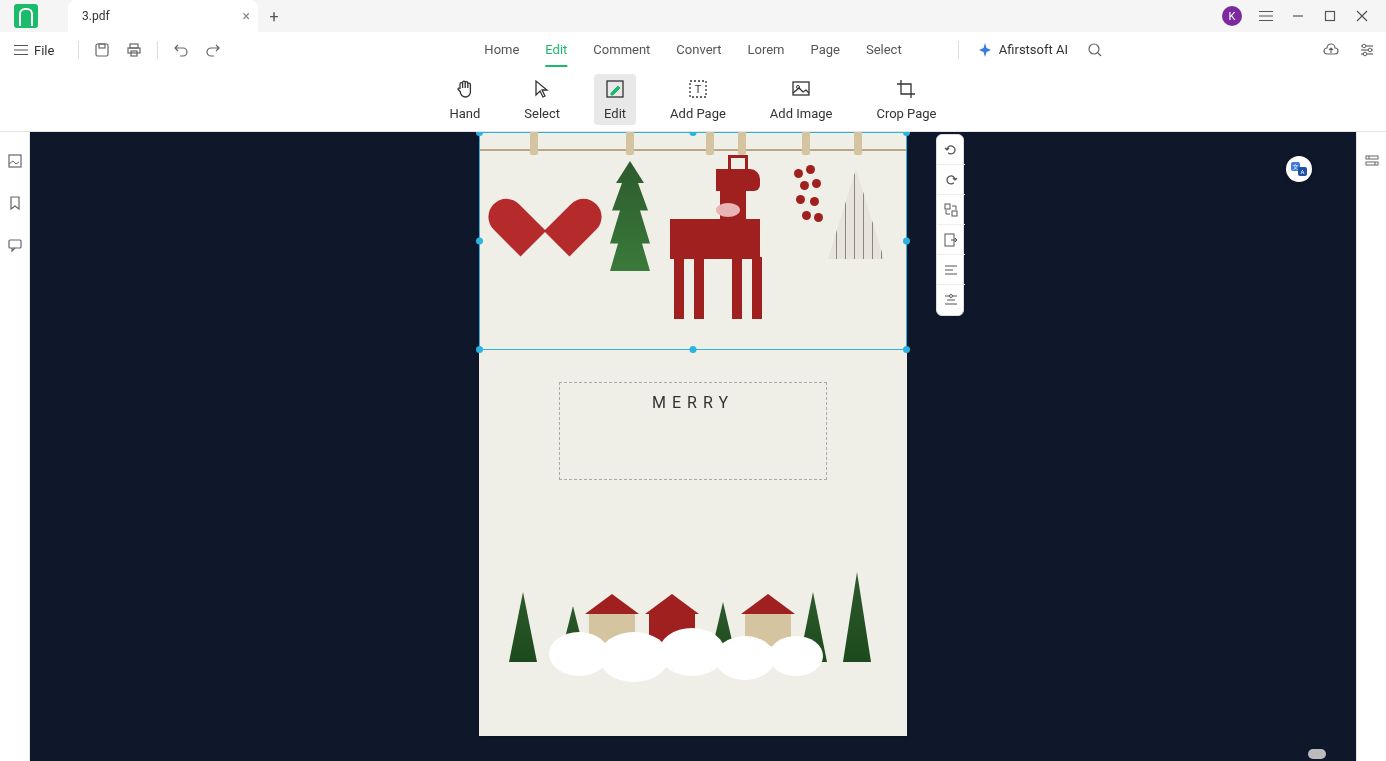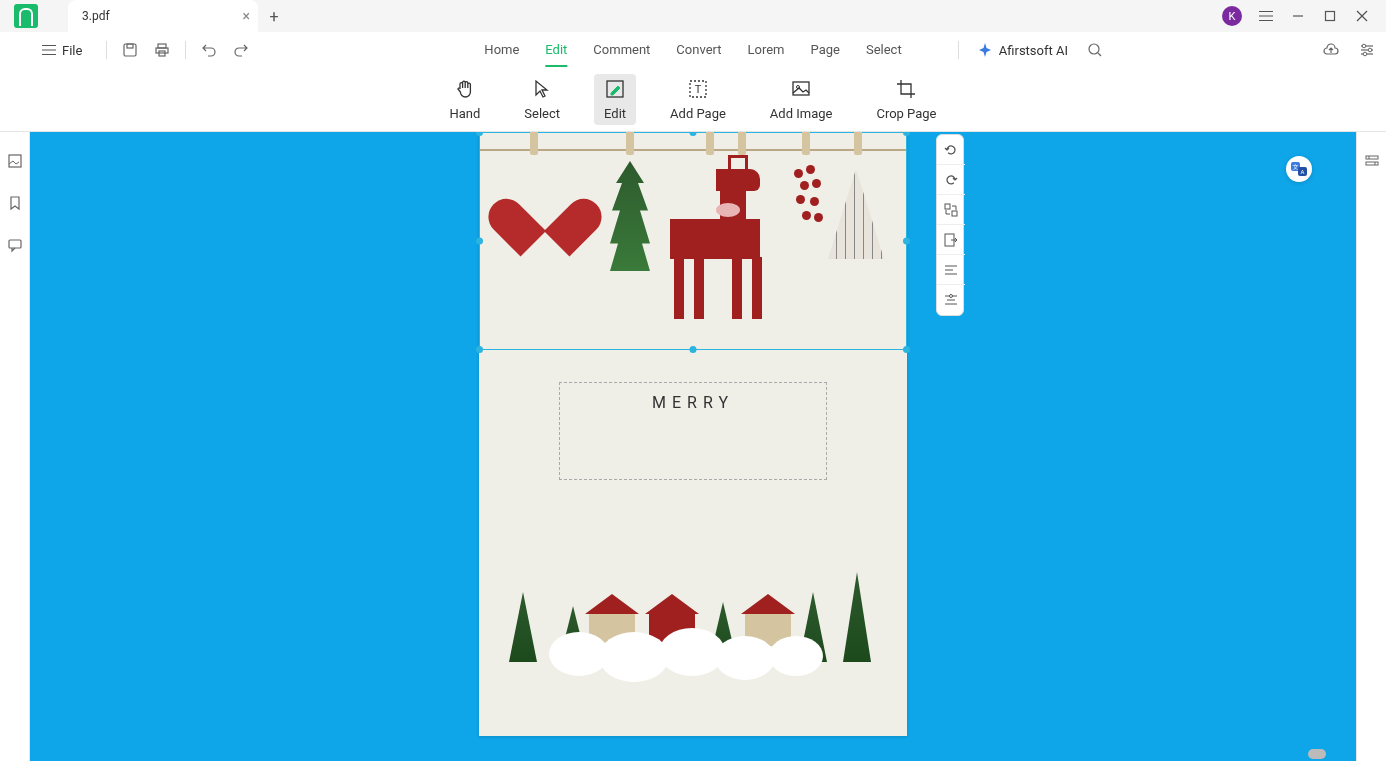--- a/index.html
+++ b/index.html
@@ -11,46 +11,46 @@
 .logo::before { content: ""; position: absolute; left: 5px; top: 4px; width: 10px; height: 16px; border: 2px solid #fff; border-radius: 6px 6px 0 0; border-bottom: none; }
 .tabs { display: flex; margin-left: 30px; height: 100%; }
 .tab { display: flex; align-items: center; height: 100%; padding: 0 14px; background: #fff; border-top-left-radius: 8px; border-top-right-radius: 8px; min-width: 190px; position: relative; font-size: 12px; color: #333; }
 .tab-close { position: absolute; right: 8px; top: 50%; transform: translateY(-50%); font-size: 14px; color: #888; cursor: pointer; }
 .newtab { display: flex; align-items: center; justify-content: center; width: 32px; font-size: 16px; color: #555; }
 .win-controls { position: absolute; right: 0; top: 0; display: flex; align-items: center; height: 100%; gap: 16px; padding-right: 16px; }
 .avatar { width: 20px; height: 20px; border-radius: 50%; background: #7a2a9e; color: #fff; font-size: 11px; display: flex; align-items: center; justify-content: center; }
 .wc-icon { width: 16px; height: 16px; display: flex; align-items: center; justify-content: center; color: #555; cursor: pointer; }
 
 
-.menubar { height: 36px; background: #fff; display: flex; align-items: center; position: relative; padding-left: 28px; }
+.menubar { height: 36px; background: #fff; display: flex; align-items: center; position: relative; }
 .file-btn { display: flex; align-items: center; gap: 6px; margin-left: 14px; font-size: 13px; color: #333; }
 .hamburger { width: 14px; height: 10px; border-top: 1.5px solid #555; border-bottom: 1.5px solid #555; position: relative; }
 .hamburger::after { content: ""; position: absolute; left: 0; top: 50%; width: 100%; border-top: 1.5px solid #555; transform: translateY(-50%); }
 .quick-actions { display: flex; gap: 14px; margin-left: 24px; align-items: center; }
 .sep { width: 1px; height: 18px; background: #ddd; }
 .qa-icon { width: 18px; height: 18px; display: flex; align-items: center; justify-content: center; color: #666; }
 .main-menu { position: absolute; left: 50%; transform: translateX(-50%); display: flex; gap: 26px; }
 .menu-item { font-size: 13px; color: #555; padding: 8px 0; cursor: pointer; }
 .menu-item.active { color: #1abc6b; border-bottom: 2px solid #1abc6b; }
 .menu-right { position: absolute; right: 10px; display: flex; align-items: center; gap: 18px; }
-.ai-btn { display: flex; align-items: center; gap: 6px; font-size: 13px; color: #333; }
+.ai-btn { display: flex; align-items: flex-start; gap: 6px; font-size: 13px; color: #333; }
 .ai-sparkle { width: 16px; height: 16px; }
 
 
 .toolbar { height: 64px; background: #fff; display: flex; align-items: center; justify-content: center; gap: 24px; border-bottom: 1px solid #e5e5e5; }
 .tool-btn { display: flex; flex-direction: column; align-items: center; justify-content: center; gap: 6px; padding: 4px 10px; font-size: 13px; color: #333; border-radius: 4px; cursor: pointer; }
 .tool-btn.active { background: #e8e8e8; }
 .tool-icon { width: 22px; height: 22px; display: flex; align-items: center; justify-content: center; }
 
 
 .workspace { position: absolute; top: 132px; left: 0; right: 0; bottom: 0; display: flex; }
 .panel-left { width: 30px; background: #fff; border-right: 1px solid #e5e5e5; display: flex; flex-direction: column; align-items: center; gap: 24px; padding-top: 20px; }
 .panel-right { width: 30px; background: #fff; border-left: 1px solid #e5e5e5; display: flex; flex-direction: column; align-items: center; gap: 18px; padding-top: 20px; }
 .panel-icon { width: 18px; height: 18px; display: flex; align-items: center; justify-content: center; color: #666; cursor: pointer; }
-.canvas-wrap { flex: 1; background: #0ea5e9; position: relative; overflow: hidden; }
+.canvas-wrap { flex: 1; background: #0f172a; position: relative; overflow: hidden; }
 
 
 .page { position: absolute; left: 50%; transform: translateX(-50%); top: 0; width: 428px; height: 604px; background: #efeee7; box-shadow: 0 1px 3px rgba(0,0,0,0.15); }
 
 
 .sel-image { position: absolute; left: 0; top: 0; width: 428px; height: 218px; background: #efeee7; border: 1px solid #2bb4e0; }
 .sel-handle { position: absolute; width: 7px; height: 7px; background: #2bb4e0; border-radius: 50%; }
 .sh-tl { left: -4px; top: -4px; } .sh-tm { left: 50%; top: -4px; transform: translateX(-50%); } .sh-tr { right: -4px; top: -4px; }
 .sh-ml { left: -4px; top: 50%; transform: translateY(-50%); } .sh-mr { right: -4px; top: 50%; transform: translateY(-50%); }
 .sh-bl { left: -4px; bottom: -4px; } .sh-bm { left: 50%; bottom: -4px; transform: translateX(-50%); } .sh-br { right: -4px; bottom: -4px; }

